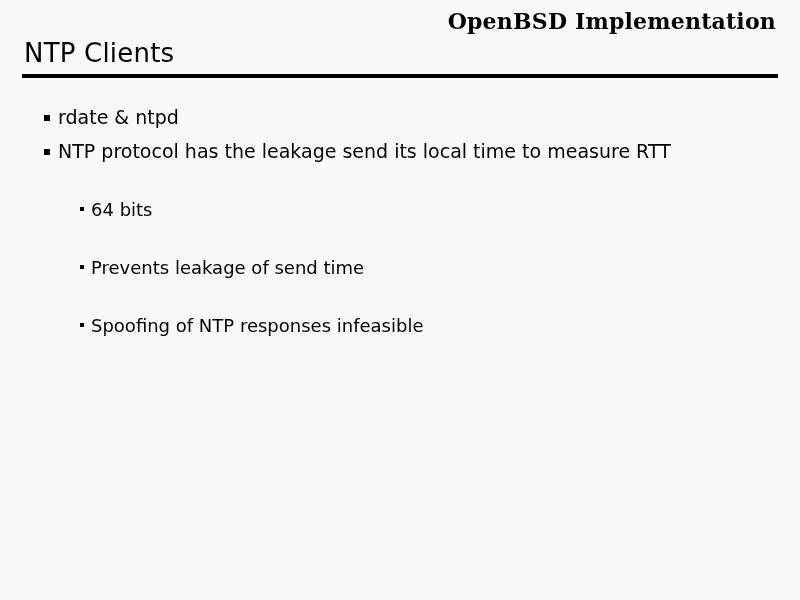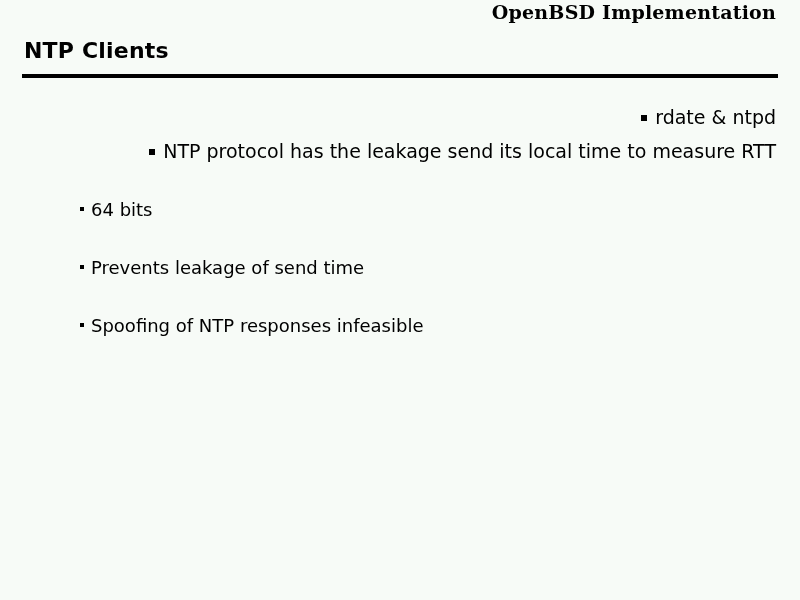--- a/index.html
+++ b/index.html
@@ -15,34 +15,34 @@
     overflow: hidden;
   }
   .slide {
     position: relative;
     width: 800px;
     height: 600px;
     box-sizing: border-box;
   }
   .header-right {
     position: absolute;
-    top: 1px;
+    top: 8px;
     right: 24px;
     font-family: "DejaVu Serif", serif;
     font-weight: bold;
-    font-size: 19px;
+    font-size: 22px;
     letter-spacing: 0.2px;
     color: #000000;
   }
   .slide-title {
     position: absolute;
     top: 38px;
     left: 24px;
-    font-size: 22px;
-    font-weight: bold;
+    font-size: 26px;
+    font-weight: normal;
     color: #000000;
     letter-spacing: 0.2px;
   }
   .title-rule {
     position: absolute;
     top: 74px;
     left: 22px;
     width: 756px;
     height: 4px;
     background: #000000;
@@ -53,21 +53,20 @@
     left: 24px;
     right: 24px;
   }
   .bullet {
     display: flex;
     align-items: flex-start;
     margin-bottom: 6px;
   }
   .bullet.level-1 {
     padding-left: 20px;
-    justify-content: flex-end;
   }
   .bullet.level-2 {
     padding-left: 56px;
     margin-top: 32px;
   }
   .marker {
     flex: 0 0 auto;
     margin-right: 8px;
     line-height: 1;
   }

